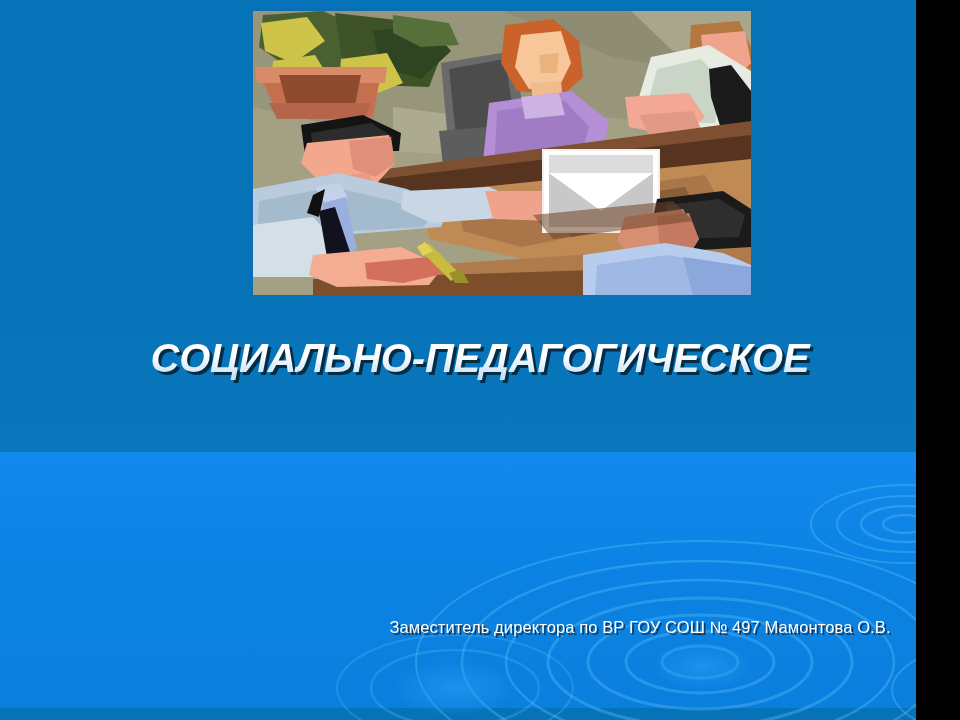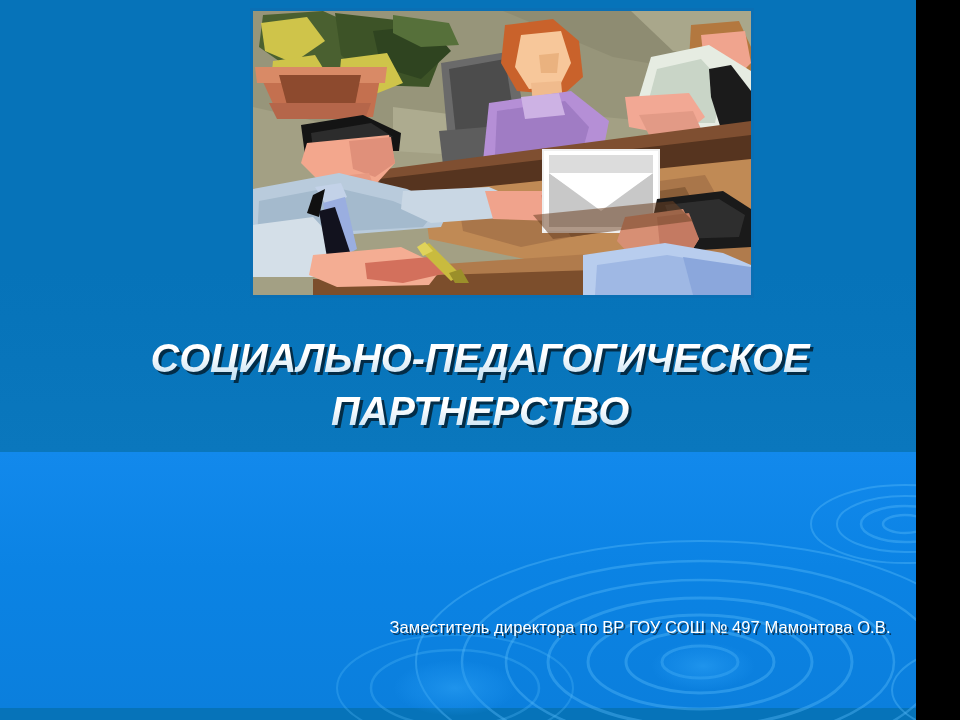--- a/index.html
+++ b/index.html
@@ -267,18 +267,17 @@
         <path d="M344,254 L414,244 L462,252 L492,262 L492,284 L342,284" fill="#9fb8e4"></path>
         <path d="M430,246 L498,256 L498,284 L440,284" fill="#8ba7dc"></path>
       </g>
 
       <polygon points="280,204 420,190 440,210 300,228" fill="#6e4427" opacity="0.55"></polygon>
     </svg>
   </div>
 
   <div class="title-block">
     <div class="title-line">СОЦИАЛЬНО-ПЕДАГОГИЧЕСКОЕ</div>
-    <div class="title-line">ПАРТНЕРСТВО</div>
   </div>
 
   <div class="author">Заместитель директора по ВР ГОУ  СОШ № 497 Мамонтова О.В.</div>
 
 </div>
 
 </body></html>

